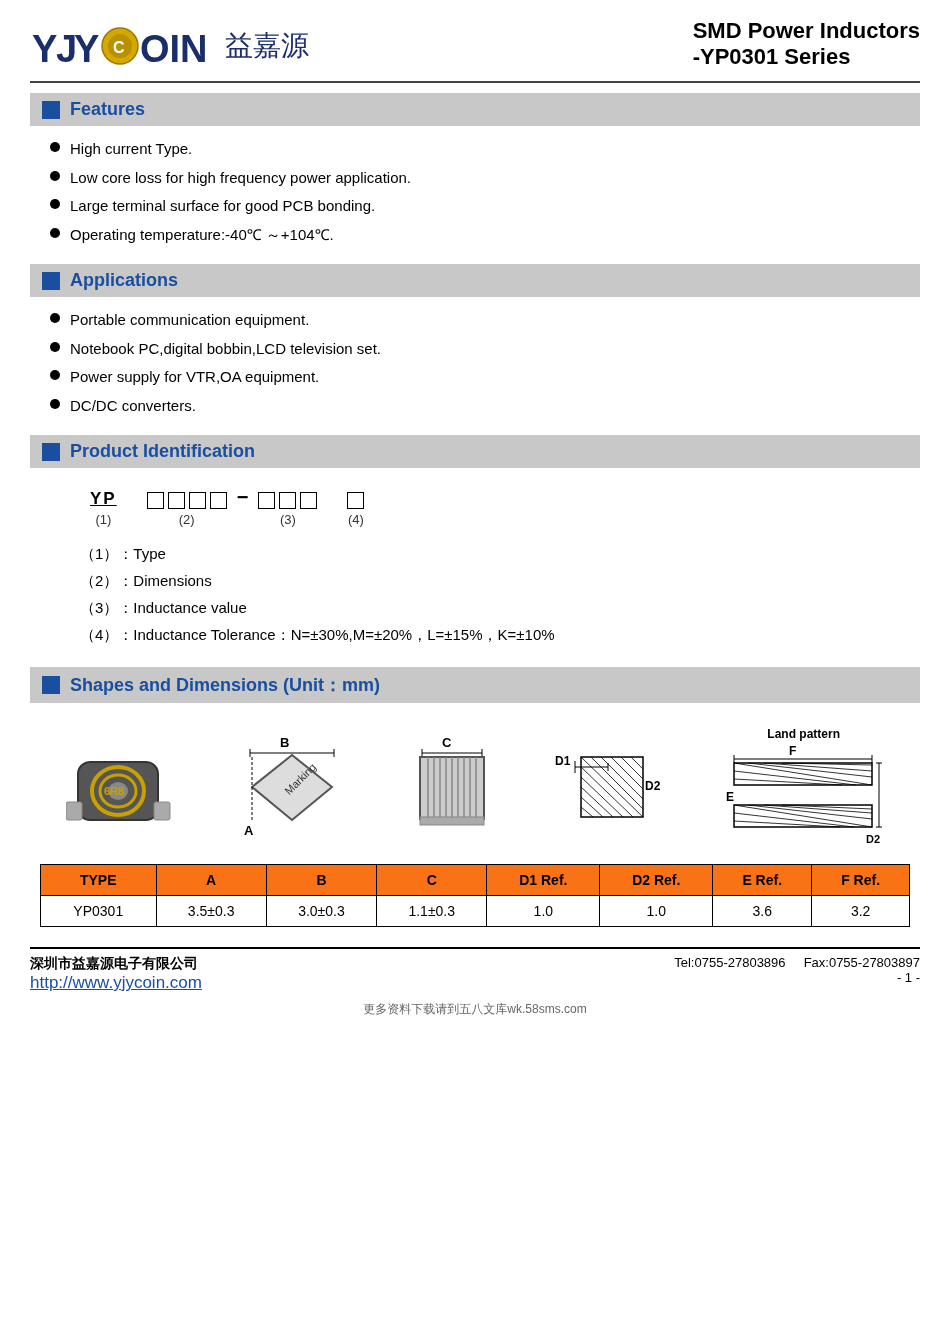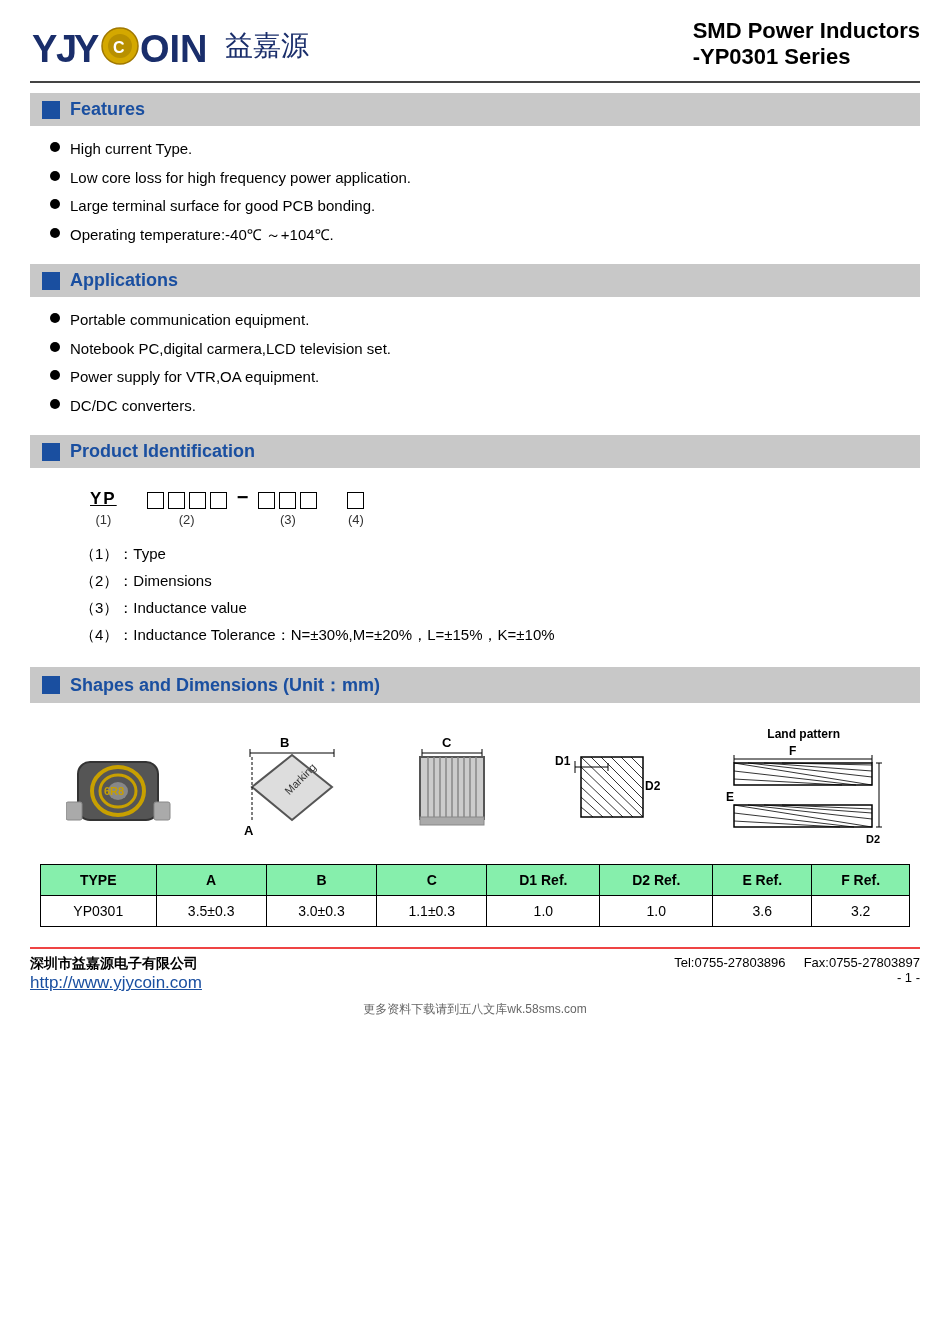--- a/index.html
+++ b/index.html
@@ -124,28 +124,28 @@
       border-collapse: collapse;
       font-size: 14px;
       margin-top: 4px;
     }
     .dim-table th, .dim-table td {
       border: 1px solid #000;
       padding: 7px 10px;
       text-align: center;
     }
     .dim-table thead th {
-      background: #86efac;
+      background: #f97316;
       font-weight: bold;
     }
 
     
     .footer {
       margin-top: 14px;
-      border-top: 2px solid #ef4444;
+      border-top: 2px solid #000000;
       padding-top: 6px;
       display: flex;
       justify-content: space-between;
       align-items: flex-start;
     }
     .footer-left {
       font-size: 13px;
     }
     .footer-left .company-name {
       font-weight: bold;
@@ -231,21 +231,21 @@
     <span class="blue-square"></span>
     <span class="section-title">Applications</span>
   </div>
   <ul class="bullet-list">
     <li>
         <span class="bullet-dot"></span>
         <span>Portable communication equipment.</span>
       </li>
     <li>
         <span class="bullet-dot"></span>
-        <span>Notebook PC,digital carmera,LCD television set.</span>
+        <span>Notebook PC,digital bobbin,LCD television set.</span>
       </li>
     <li>
         <span class="bullet-dot"></span>
         <span>Power supply for VTR,OA equipment.</span>
       </li>
     <li>
         <span class="bullet-dot"></span>
         <span>DC/DC converters.</span>
       </li>
   </ul>

